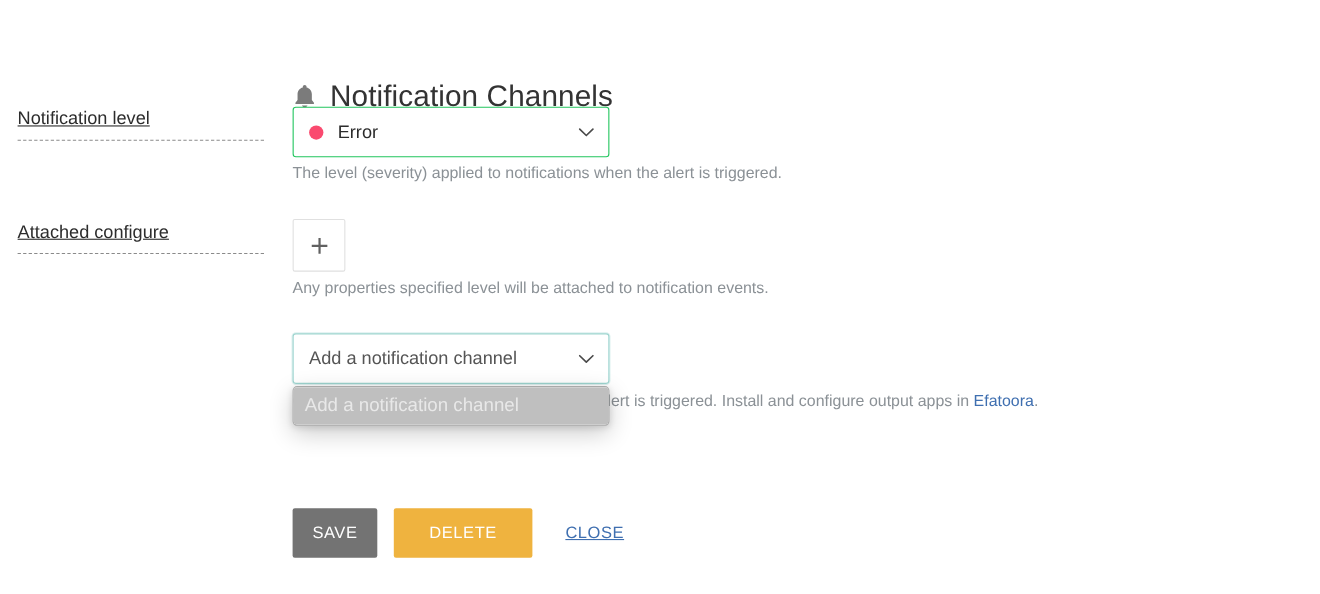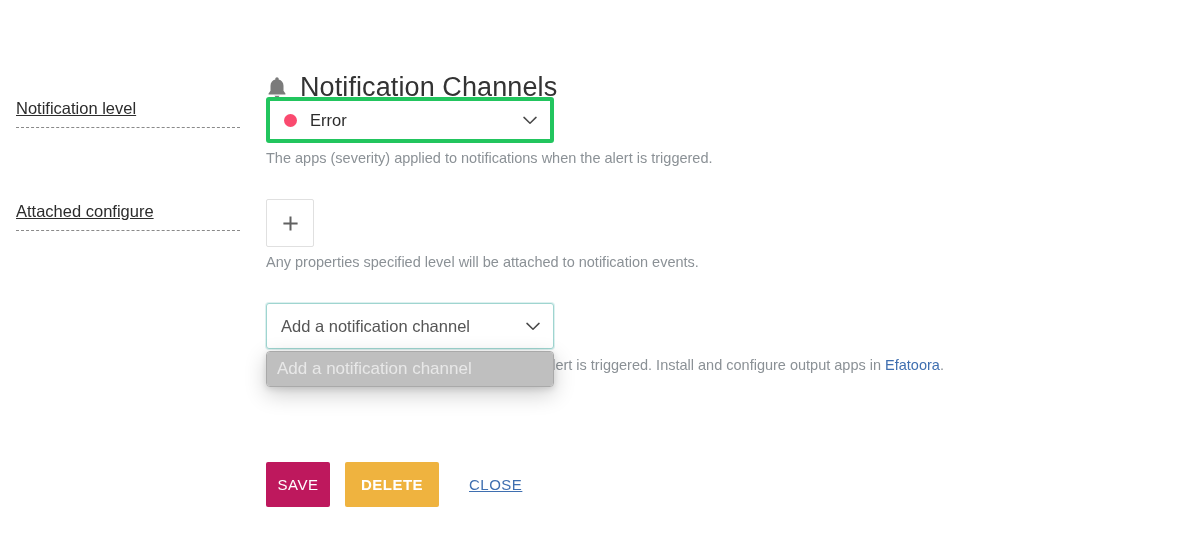--- a/index.html
+++ b/index.html
@@ -55,21 +55,21 @@
   }
   .label-notification-level { top: 99px; }
   .label-attached-properties { top: 202px; }
 
   
   .field-col { position: absolute; left: 266px; }
 
   .select-box {
     width: 288px;
     height: 46px;
-    border: 4px solid #22c55e;
+    border: 1px solid #22c55e;
     border-radius: 3px;
     background: #ffffff;
     display: flex;
     align-items: center;
     padding: 0 13px 0 14px;
     font-size: 16.5px;
     color: #2c2c2c;
     position: relative;
     cursor: pointer;
   }
@@ -167,32 +167,31 @@
     font-size: 15px;
     letter-spacing: 0.5px;
     cursor: pointer;
     padding: 0 18px;
     height: 45px;
     display: flex;
     align-items: center;
     justify-content: center;
   }
   .btn-save {
-    background: #be185d;
+    background: #737373;
     color: #ffffff;
-    width: 64px;
+    width: 77px;
     border-radius: 2px;
   }
   .btn-delete {
     background: #efb33f;
     color: #ffffff;
-    width: 94px;
+    width: 126px;
     border-radius: 2px;
     margin-left: 15px;
-    font-weight: bold;
   }
   .btn-close {
     background: transparent;
     color: #3f6fb0;
     margin-left: 12px;
     text-decoration: underline;
   }
 </style>
 </head>
 <body>
@@ -210,21 +209,21 @@
 <div class="field-col" style="top:97px;">
   <div class="select-box">
     <span class="level-dot"></span>
     <span class="select-value">Error</span>
     <svg class="chevron" viewBox="0 0 14 9" aria-hidden="true">
       <path d="M1 1.4 L7 7.2 L13 1.4" fill="none" stroke="#4a4a4a" stroke-width="1.5" stroke-linecap="round" stroke-linejoin="round"></path>
     </svg>
   </div>
 </div>
 
-<div class="field-col help-text" style="top:149px;">The apps (severity) applied to notifications when the alert is triggered.</div>
+<div class="field-col help-text" style="top:149px;">The level (severity) applied to notifications when the alert is triggered.</div>
 
 <div class="field-label label-attached-properties">Attached configure</div>
 
 <div class="field-col" style="top:199px;">
   <button class="plus-button" aria-label="Add property">
     <svg class="plus-glyph" viewBox="0 0 17 17" aria-hidden="true">
       <path d="M8.5 1.4 V15.6 M1.4 8.5 H15.6" stroke="#616161" stroke-width="2" stroke-linecap="butt"></path>
     </svg>
   </button>
 </div>

